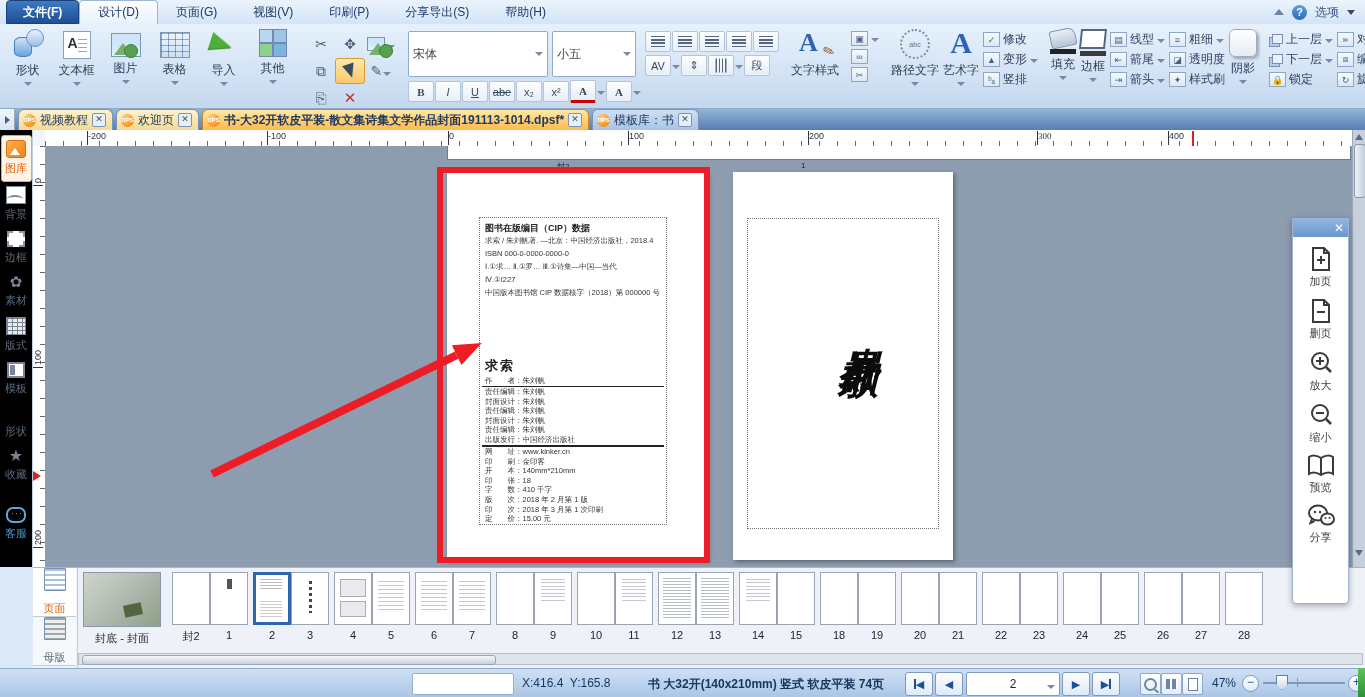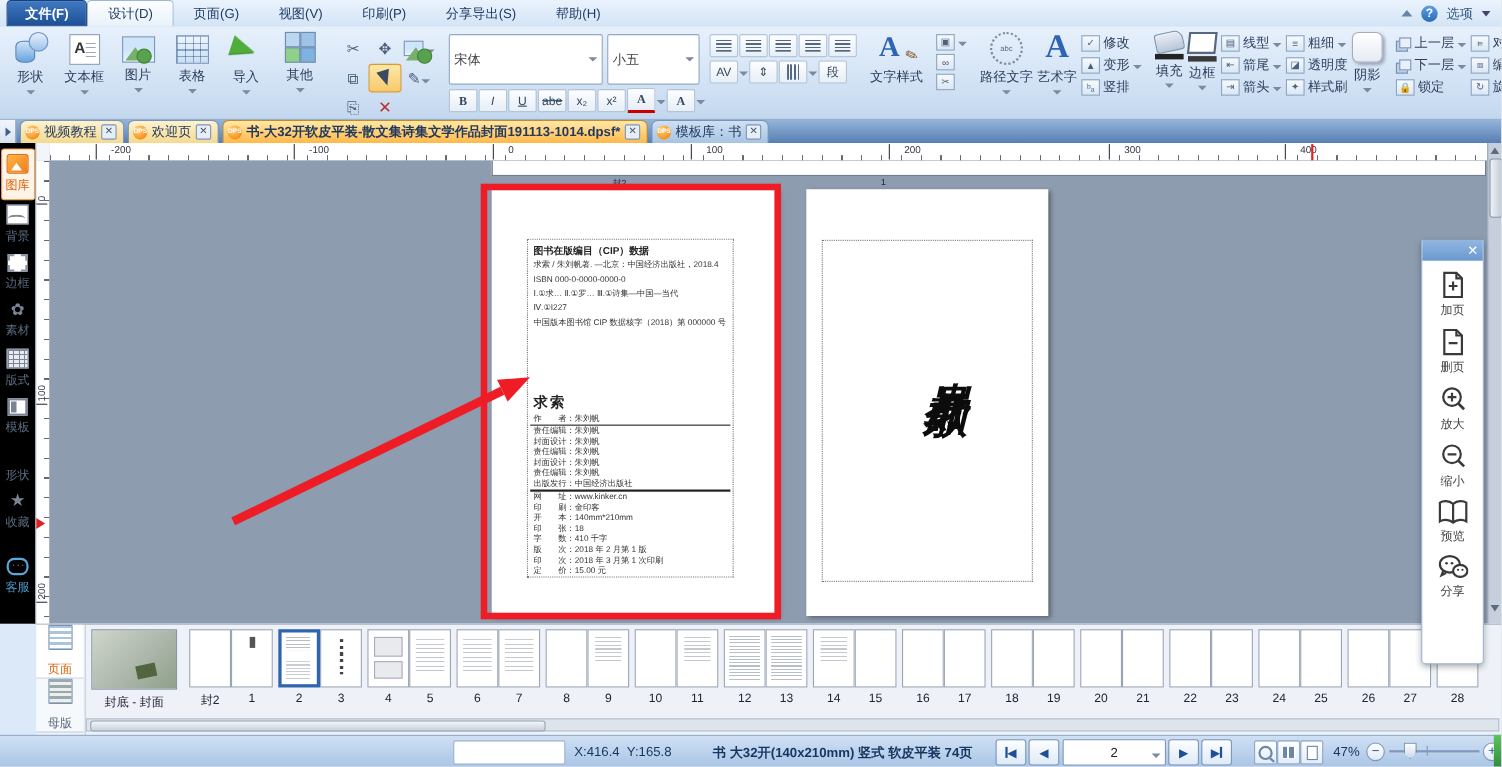--- a/index.html
+++ b/index.html
@@ -100,21 +100,21 @@
   .ico-tpl{border:2px solid #7a8494;background:#fff;box-sizing:border-box;}
   .ico-tpl::after{content:"";position:absolute;left:1px;top:1px;width:5px;height:10px;background:#7a8494;}
   .ico-gear{width:15px;height:15px;border-radius:50%;background:#7a8494;margin:0 auto;box-shadow:0 0 0 2px #fff inset;}
   .ico-star{color:#7a8494;font-size:16px;line-height:15px;text-align:center;}
   .ico-cs{width:16px;height:12px;border:2px solid #5aa7d8;border-radius:7px;margin-top:2px;}
   .ico-cs::after{content:"···";position:absolute;left:3px;top:-1px;color:#5aa7d8;font-size:9px;letter-spacing:1px;}
   .cs{color:#4a9ace;margin-top:14px;}
 
   #corner{position:absolute;left:33px;top:130px;width:12px;height:16px;background:#f2f5f9;border-right:1px solid #b8c4d4;border-bottom:1px solid #b8c4d4;}
   #hruler{position:absolute;left:45px;top:130px;width:1307px;height:16px;background:#fff;border-bottom:1px solid #8c9aac;background-image:repeating-linear-gradient(90deg,#667 0 1px,#fff0 1px 18px);background-size:100% 5px;background-position:0 100%;background-repeat:no-repeat;}
-  .hnum{position:absolute;top:1px;font-size:9px;color:#334;border-left:1px solid #334;padding-left:13px;height:14px;}
+  .hnum{position:absolute;top:1px;font-size:9px;color:#334;border-left:1px solid #334;padding-left:0;height:14px;}
   #vruler{position:absolute;left:33px;top:146px;width:12px;height:421px;background:#fff;border-right:1px solid #8c9aac;background-image:repeating-linear-gradient(#667 0 1px,#fff0 1px 18px);background-size:5px 100%;background-position:100% 0;background-repeat:no-repeat;}
   .vnum{position:absolute;left:0px;font-size:9px;color:#334;transform:rotate(-90deg);transform-origin:left top;border-left:1px solid #334;padding-left:2px;}
   .ruler-mark-h{position:absolute;left:1192px;top:131px;width:2px;height:15px;background:#e02020;}
   .ruler-mark-v{position:absolute;left:33px;top:471px;width:0;height:0;border-top:5px solid transparent;border-bottom:5px solid transparent;border-left:8px solid #e02020;}
 
   #canvas{position:absolute;left:45px;top:146px;width:1307px;height:421px;background:#8e9cb0;overflow:hidden;}
   #prevstrip{position:absolute;left:402px;top:0px;width:902px;height:13px;background:#fff;border:1px solid #6d7c92;border-top:none;}
   .prevlabel{position:absolute;top:15px;font-size:8px;color:#223;}
   .page{position:absolute;background:#fff;box-shadow:2px 2px 4px rgba(0,0,0,.35);}
   #pageL{left:402px;top:26px;width:260px;height:388px;}
@@ -538,21 +538,21 @@
       </div>
   </div>
 
   <div id="corner"></div>
   <div id="hruler">
     <span class="hnum" style="left:42px;">-200</span>
     <span class="hnum" style="left:222px;">-100</span>
     <span class="hnum" style="left:403px;">0</span>
     <span class="hnum" style="left:583px;">100</span>
     <span class="hnum" style="left:763px;">200</span>
-    <span class="hnum" style="left:963px;">300</span>
+    <span class="hnum" style="left:992px;font-family:Liberation Serif, serif;">300</span>
     <span class="hnum" style="left:1123px;">400</span>
   </div>
   <div id="vruler">
     <span class="vnum" style="top:40px;">0</span>
     <span class="vnum" style="top:222px;">100</span>
     <span class="vnum" style="top:402px;">200</span>
   </div>
   <div class="ruler-mark-h"></div>
   <div class="ruler-mark-v"></div>
 
@@ -761,30 +761,20 @@
             <div class="tlabel">14</div>
           </div>
         <div class="pagecol">
             <div class="pthumb"></div>
             <div class="tlabel">15</div>
           </div>
       </div>
       <div class="spread">
         <div class="pagecol">
             <div class="pthumb"></div>
-            <div class="tlabel">16</div>
-          </div>
-        <div class="pagecol">
-            <div class="pthumb"></div>
-            <div class="tlabel">17</div>
-          </div>
-      </div>
-      <div class="spread">
-        <div class="pagecol">
-            <div class="pthumb"></div>
             <div class="tlabel">18</div>
           </div>
         <div class="pagecol">
             <div class="pthumb"></div>
             <div class="tlabel">19</div>
           </div>
       </div>
       <div class="spread">
         <div class="pagecol">
             <div class="pthumb"></div>

